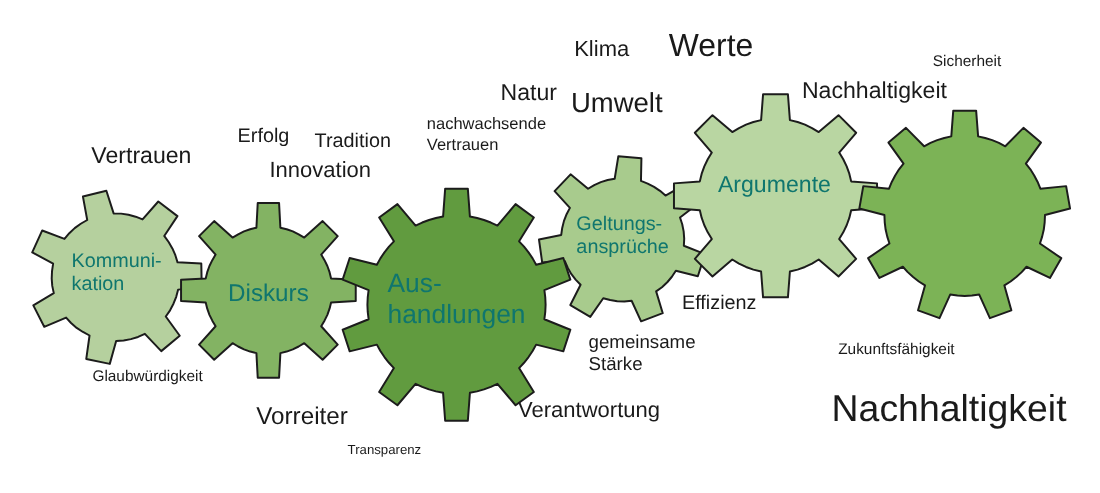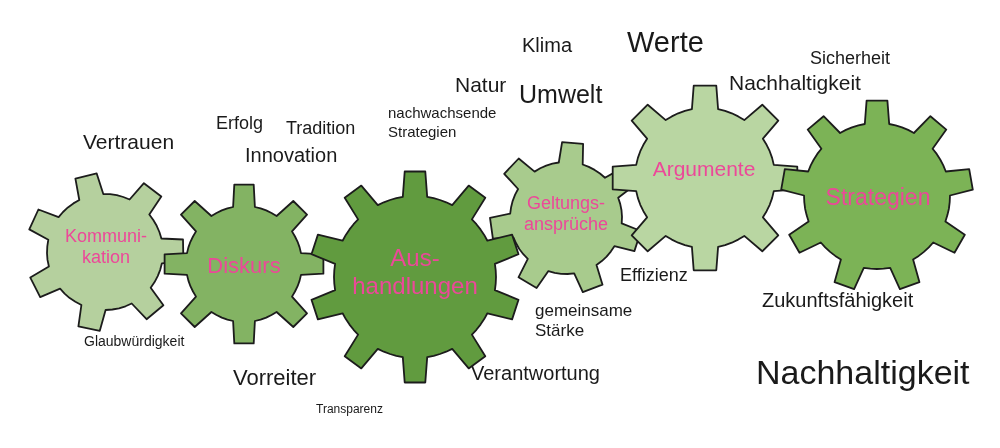--- a/index.html
+++ b/index.html
@@ -4,21 +4,21 @@
 <style>
   html,body{margin:0;padding:0;background:#ffffff;}
   .canvas{
     position:relative;width:1000px;height:448px;background:#ffffff;
     font-family:"Liberation Sans","DejaVu Sans",sans-serif;color:#1a1a1a;
     overflow:hidden;
   }
   #gear-canvas{position:absolute;left:0;top:0;width:1000px;height:448px;}
   .gear-label{
     position:absolute;transform:translate(-50%,-50%);
-    text-align:center;white-space:pre-line;line-height:1.15;color:#ec4899;
+    white-space:pre-line;line-height:1.15;color:#0f766e;
   }
   .word{
     position:absolute;white-space:pre-line;line-height:1.25;color:#1a1a1a;
   }
 </style>
 </head>
 <body>
 
 <div class="canvas">
   <svg id="gear-canvas" viewBox="0 0 1000 448">
@@ -31,36 +31,35 @@
     </svg>
 
   <div class="gear-label" style="left:106px;top:247px;font-size:18px">Kommuni-
 kation</div>
   <div class="gear-label" style="left:415px;top:272px;font-size:24px">Aus-
 handlungen</div>
   <div class="gear-label" style="left:244px;top:266px;font-size:22px">Diskurs</div>
   <div class="gear-label" style="left:566px;top:214px;font-size:18px">Geltungs-
 ansprüche</div>
   <div class="gear-label" style="left:704px;top:169px;font-size:21px">Argumente</div>
-  <div class="gear-label" style="left:878px;top:197px;font-size:23px">Strategien</div>
 
   <div class="word" style="left:83px;top:129px;font-size:21px">Vertrauen</div>
   <div class="word" style="left:216px;top:112px;font-size:18px">Erfolg</div>
   <div class="word" style="left:286px;top:117px;font-size:18px">Tradition</div>
   <div class="word" style="left:245px;top:143px;font-size:20px">Innovation</div>
   <div class="word" style="left:388px;top:104px;font-size:15px">nachwachsende
-Strategien</div>
+Vertrauen</div>
   <div class="word" style="left:455px;top:72px;font-size:21px">Natur</div>
   <div class="word" style="left:519px;top:79px;font-size:25px">Umwelt</div>
   <div class="word" style="left:522px;top:33px;font-size:20px">Klima</div>
-  <div class="word" style="left:627px;top:24px;font-size:29px">Werte</div>
-  <div class="word" style="left:810px;top:47px;font-size:18px">Sicherheit</div>
+  <div class="word" style="left:608px;top:24px;font-size:29px">Werte</div>
+  <div class="word" style="left:848px;top:47px;font-size:14px">Sicherheit</div>
   <div class="word" style="left:729px;top:70px;font-size:21px">Nachhaltigkeit</div>
   <div class="word" style="left:84px;top:333px;font-size:14px">Glaubwürdigkeit</div>
   <div class="word" style="left:233px;top:364px;font-size:22px">Vorreiter</div>
   <div class="word" style="left:316px;top:402px;font-size:12px">Transparenz</div>
   <div class="word" style="left:535px;top:301px;font-size:17px;line-height:1.2">gemeinsame
 Stärke</div>
   <div class="word" style="left:471px;top:361px;font-size:20px">Verantwortung</div>
   <div class="word" style="left:620px;top:264px;font-size:18px">Effizienz</div>
-  <div class="word" style="left:762px;top:288px;font-size:20px">Zukunftsfähigkeit</div>
+  <div class="word" style="left:762px;top:309px;font-size:14px">Zukunftsfähigkeit</div>
   <div class="word" style="left:756px;top:351px;font-size:34px">Nachhaltigkeit</div>
 </div>
 
 </body></html>

